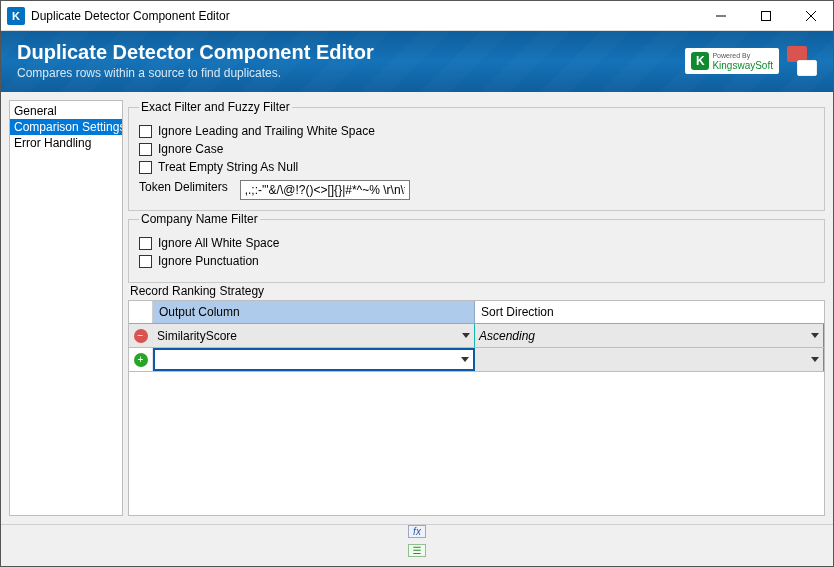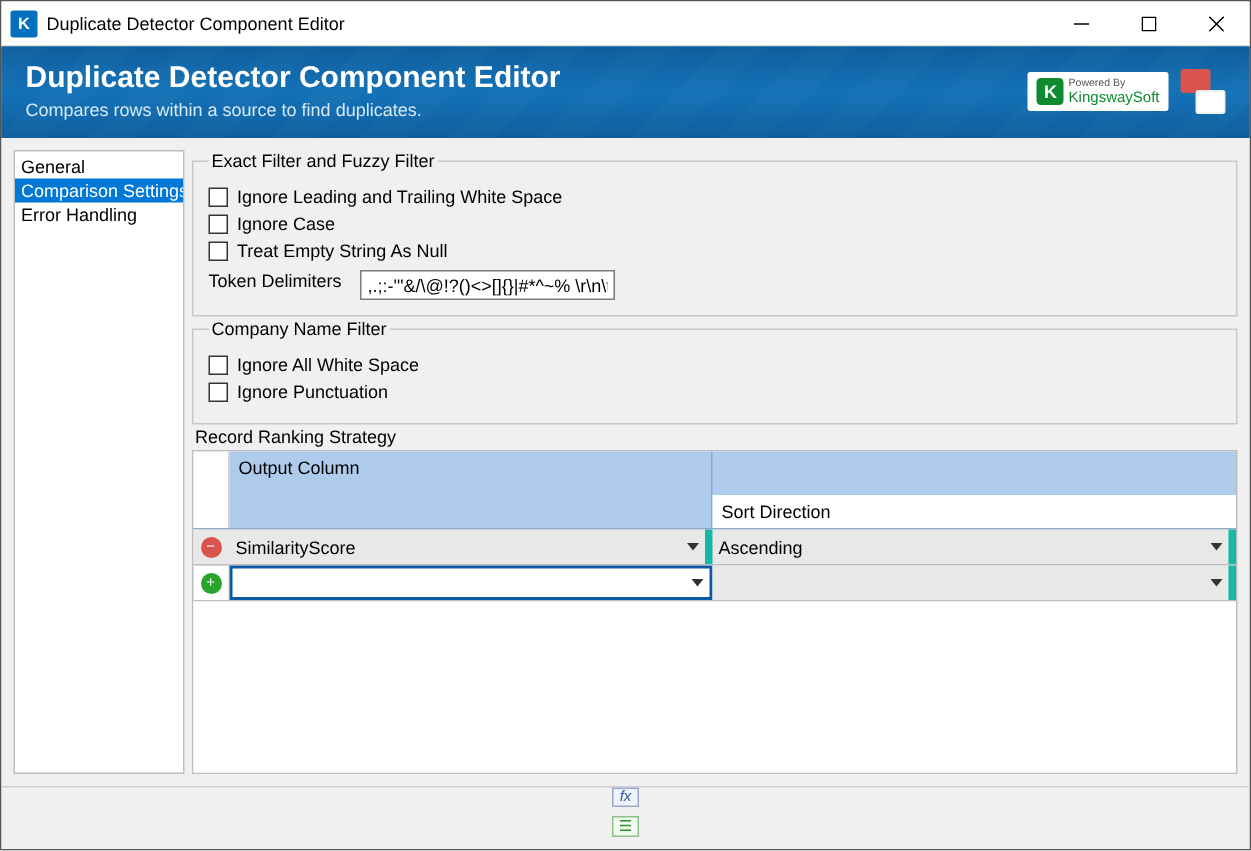--- a/index.html
+++ b/index.html
@@ -38,26 +38,26 @@
   .chk-row { display:flex; align-items:center; gap:6px; margin:4px 0;}
   .chk { width:13px; height:13px; border:1px solid #333; background:#fff; }
   .token-row { display:flex; align-items:flex-start; gap:12px; margin-top:6px;}
   .token-input { width:170px; height:20px; border:1px solid #7a7a7a; font-size:12px; padding:0 4px; background:#fff; font-family:inherit;}
   .rank-label { font-size:12px; margin:0 0 2px 2px;}
   .grid { border:1px solid #bdbdbd; background:#fff; flex:1; display:flex; flex-direction:column; min-height:0;}
   .grid-header { display:flex; background:#aecbec; border-bottom:1px solid #8fa8c8; }
   .grid-header .gh-icon { width:24px; background:#fff; border-right:1px solid #cfcfcf;}
   .grid-header .gh { padding:4px 6px; font-size:12px; }
   .gh.output { flex:0 0 322px; border-right:1px solid #8fa8c8;}
-  .gh.sort { flex:1; background:#fff; border-left:none; padding:4px 6px;margin-top:29px;}
+  .gh.sort { flex:1; background:#fff; border-left:none; padding:4px 6px;}
   .grid-row { display:flex; height:24px; align-items:stretch;}
   .gr-icon { width:24px; display:flex; align-items:center; justify-content:center; border-right:1px solid #e5e5e5;}
-  .gr-cell { border-right:5px solid #14b8a6; display:flex; align-items:center; padding:0 4px; font-size:12px; position:relative;}
+  .gr-cell { border-right:1px solid #14b8a6; display:flex; align-items:center; padding:0 4px; font-size:12px; position:relative;}
   .gr-cell.output { flex:0 0 322px; }
-  .gr-cell.sort { flex:1; }
+  .gr-cell.sort { flex:1;font-style:italic; }
   .grid-row.r1 { background:#e8e8e8; border-bottom:1px solid #bdbdbd;}
   .grid-row.r2 .gr-cell.output { border:2px solid #0a5aa6; background:#fff;}
   .grid-row.r2 .gr-cell.sort { background:#e8e8e8;}
   .grid-row.r2 { border-bottom:1px solid #bdbdbd;}
   .dd-arrow { position:absolute; right:4px; top:50%; transform:translateY(-50%); }
   .dd-arrow svg { display:block;}
   .icon-minus { width:14px; height:14px; border-radius:50%; background:#d9534f; display:flex; align-items:center; justify-content:center; color:#fff; font-size:10px; line-height:10px;}
   .icon-plus  { width:14px; height:14px; border-radius:50%; background:#28a428; display:flex; align-items:center; justify-content:center; color:#fff; font-size:10px; line-height:10px;}
   .grid-body { flex:1; background:#fff;}
   .footer { height:42px; border-top:1px solid #cfcfcf; background:#f0f0f0; display:flex; align-items:center; padding:0 10px; gap:6px;flex-direction:column;}

